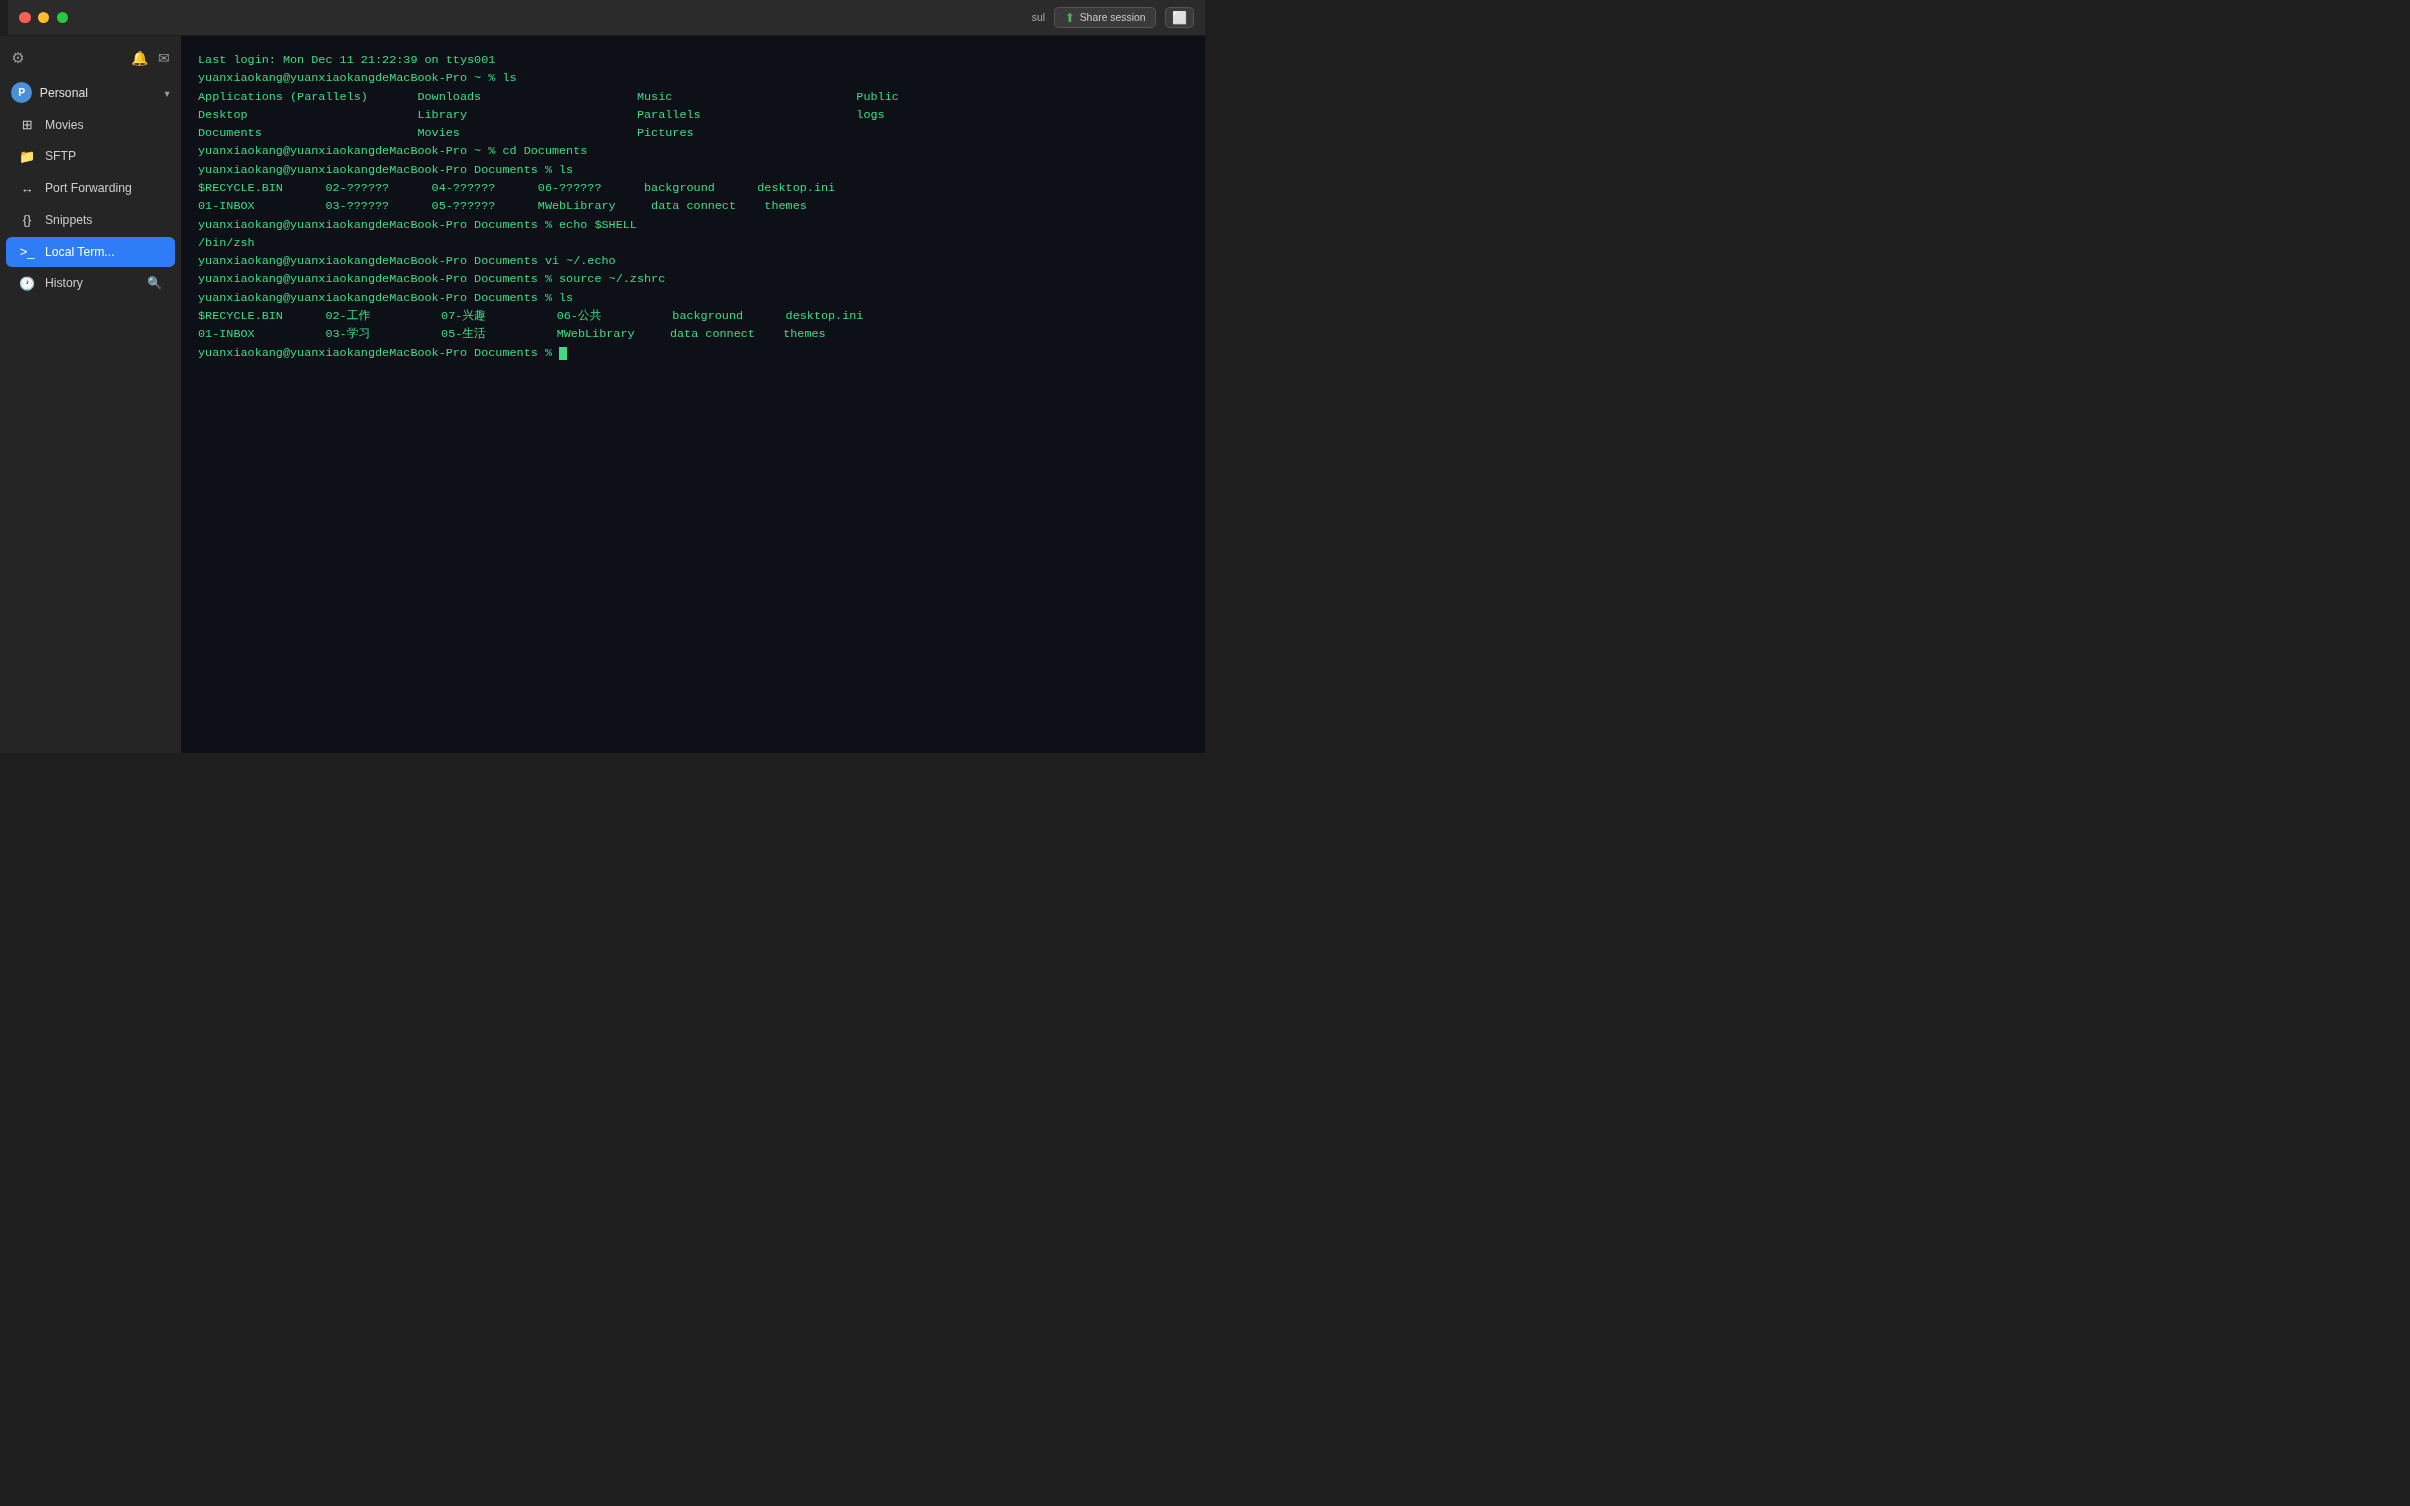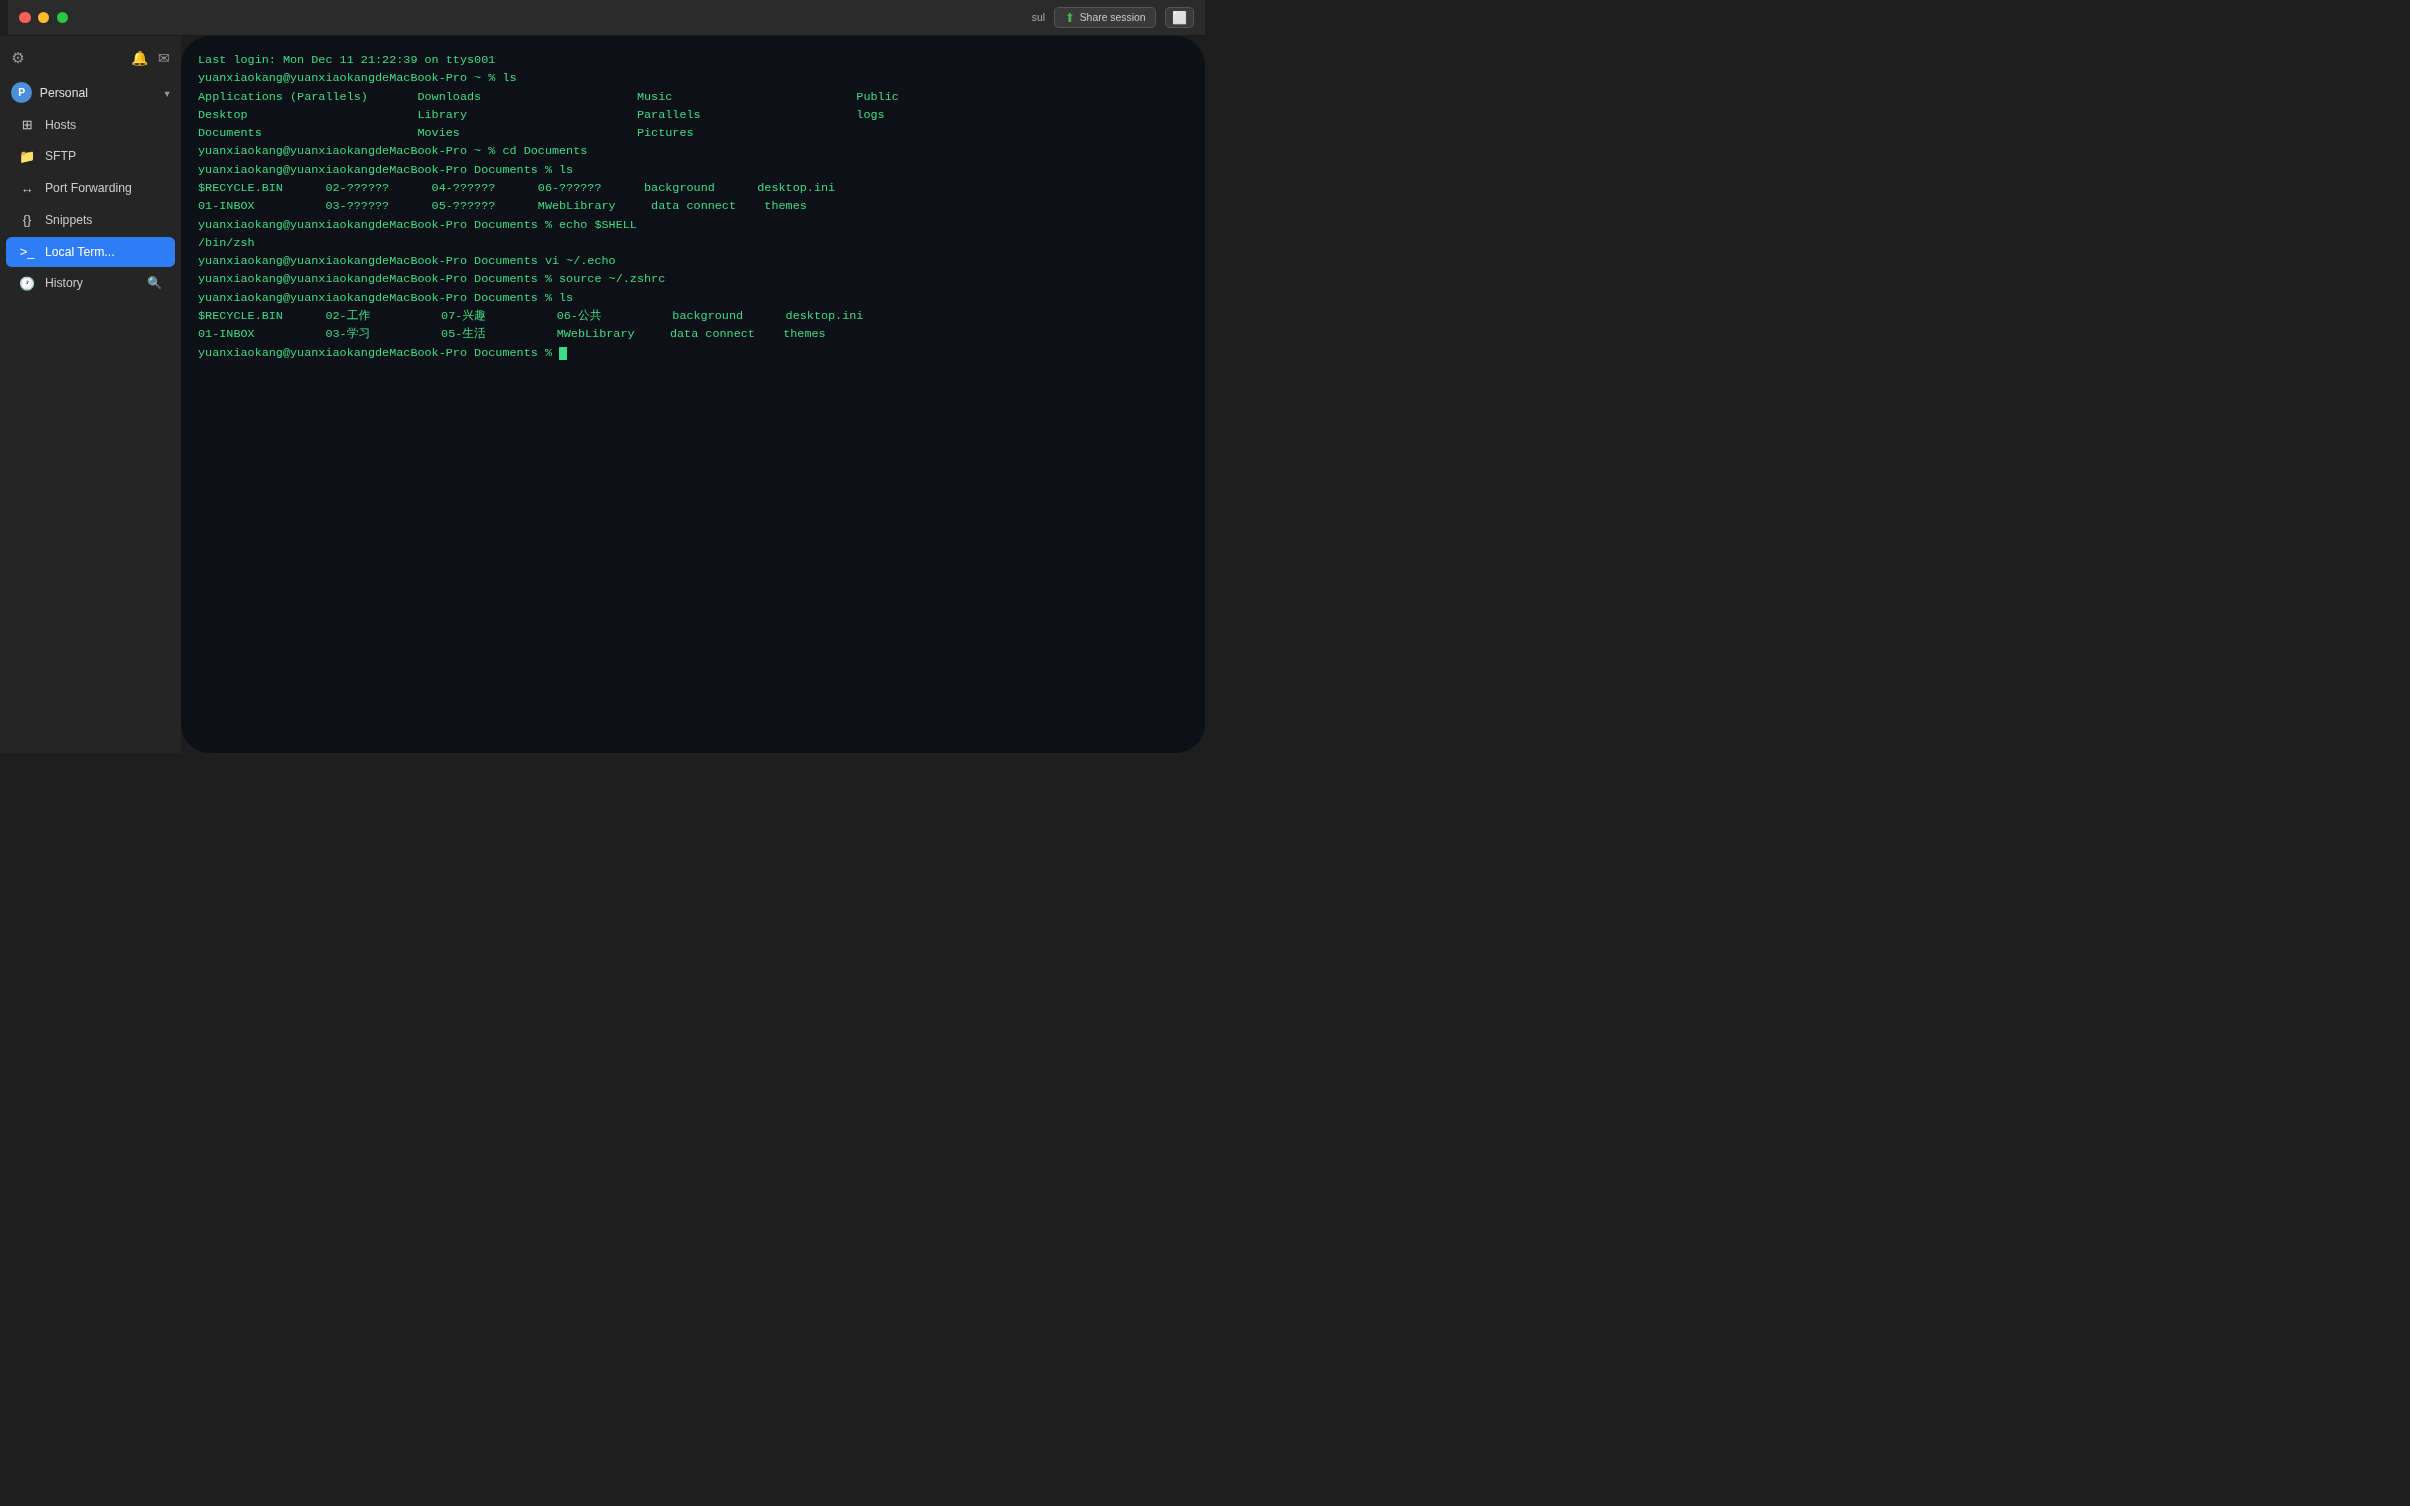--- a/index.html
+++ b/index.html
@@ -202,21 +202,20 @@
     
     .terminal-area {
       flex: 1;
       background: #0d1117;
       padding: 15px 17px;
       overflow-y: auto;
       font-family: 'Menlo', 'Monaco', 'Courier New', monospace;
       font-size: 11.8px;
       line-height: 1.55;
       color: #3ddc84;
-      border-radius: 29px;
     }
     .terminal-line {
       white-space: pre;
       color: #3ddc84;
     }
     .cursor {
       display: inline-block;
       width: 7.5px;
       height: 13px;
       background: #3ddc84;
@@ -261,21 +260,21 @@
     <div class="sidebar-group-header">
       <div class="sidebar-group-header-left">
         <div class="group-avatar">P</div>
         <span class="group-label">Personal</span>
       </div>
       <span class="chevron-icon">▾</span>
     </div>
 
     <div class="sidebar-item">
       <span class="sidebar-item-icon">⊞</span>
-      <span class="sidebar-item-label">Hosts</span>
+      <span class="sidebar-item-label">Movies</span>
     </div>
 
     <div class="sidebar-item">
       <span class="sidebar-item-icon">📁</span>
       <span class="sidebar-item-label">SFTP</span>
     </div>
 
     <div class="sidebar-item">
       <span class="sidebar-item-icon">↔</span>
       <span class="sidebar-item-label">Port Forwarding</span>

